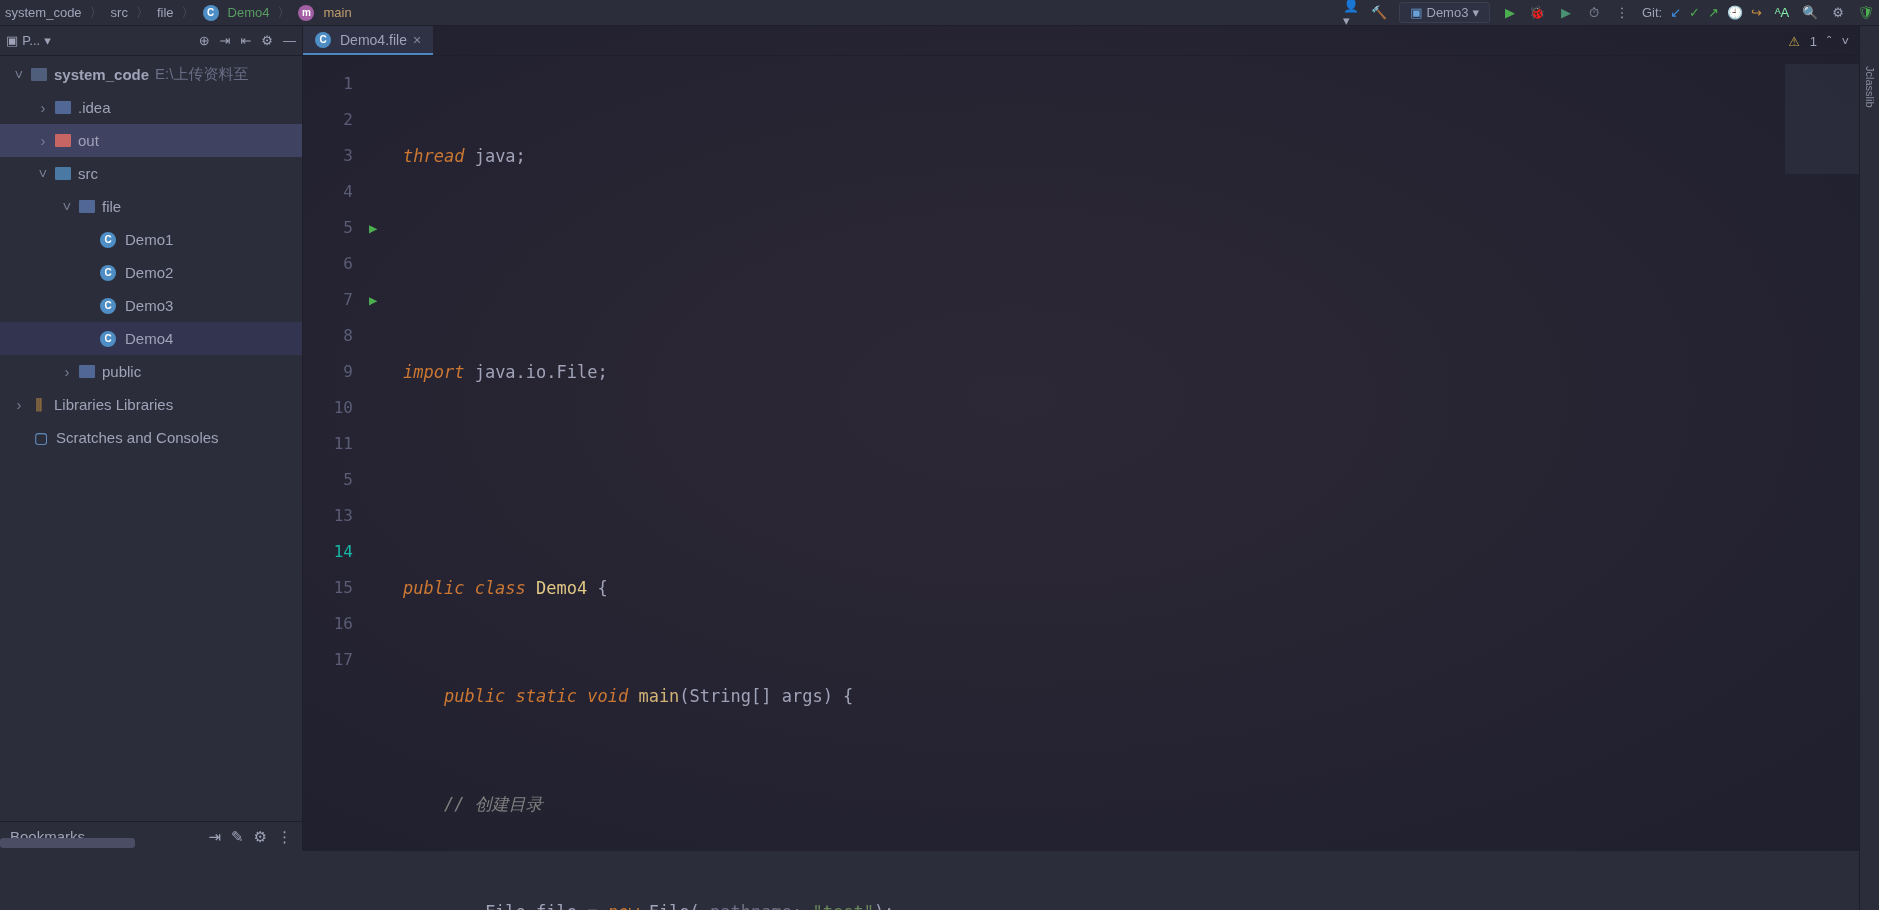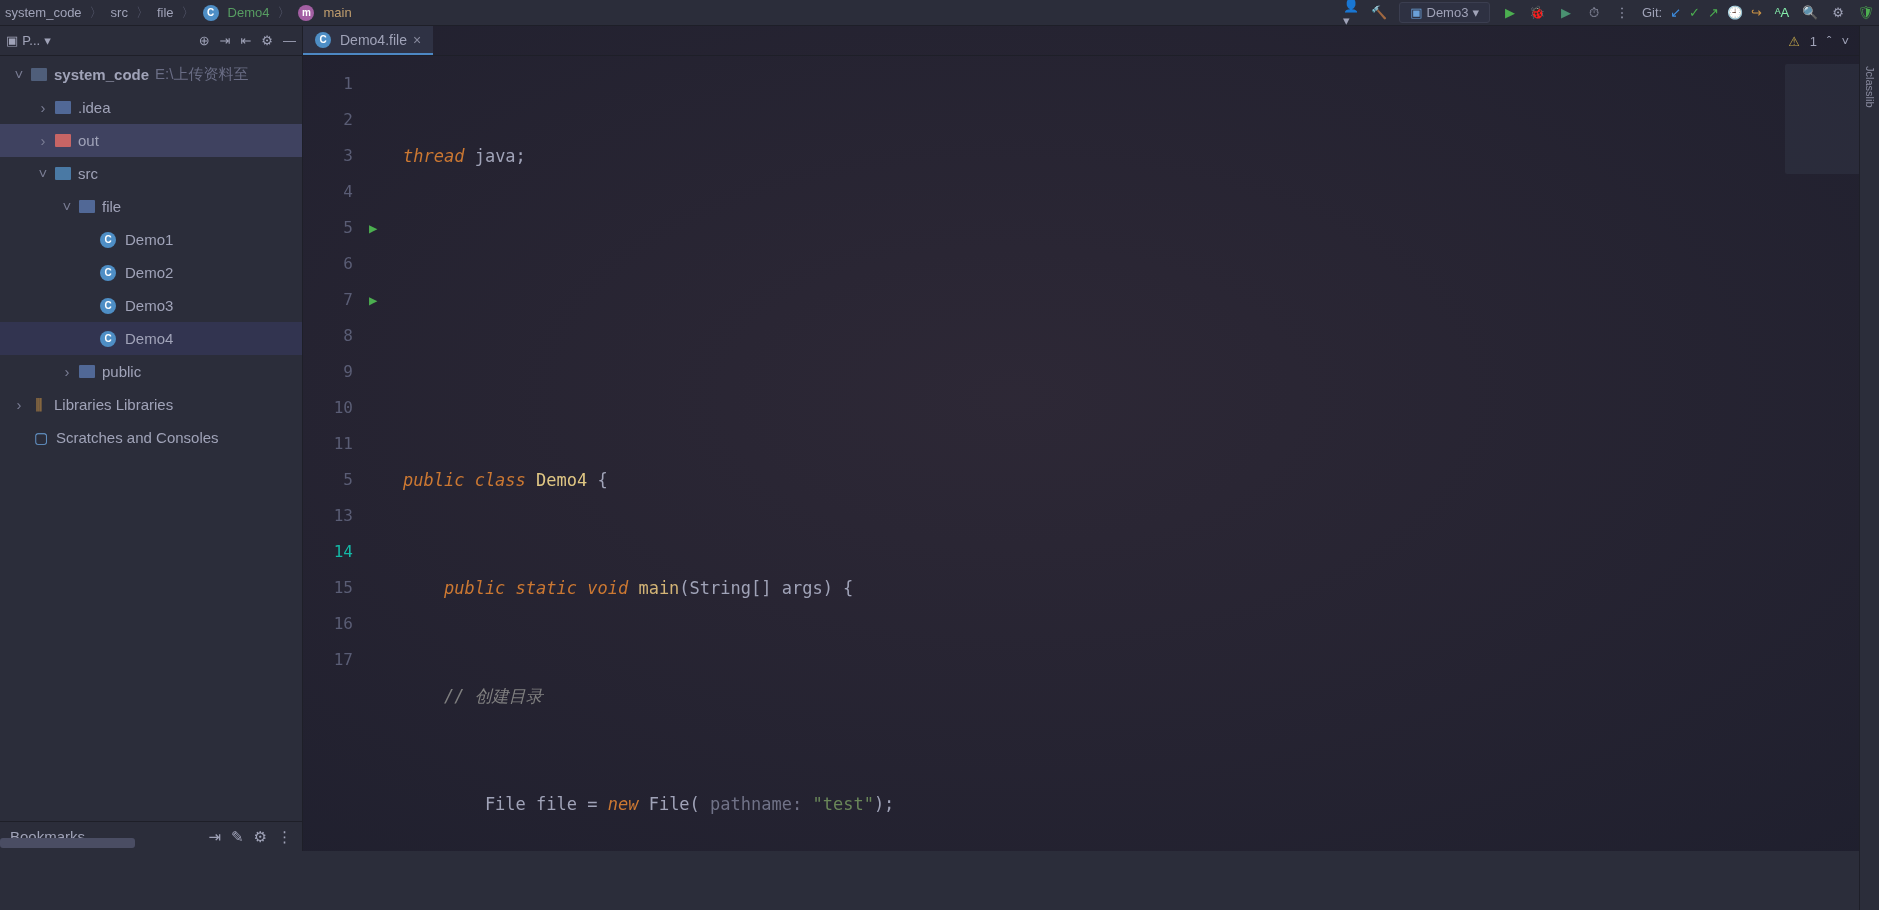--- a/index.html
+++ b/index.html
@@ -245,20 +245,21 @@
         <div class="gline">5</div>
         <div class="gline">13</div>
         <div class="gline current">14</div>
         <div class="gline">15</div>
         <div class="gline">16</div>
         <div class="gline">17</div>
       </div>
       <div class="code">
         <div class="cline"><span class="kw">thread </span><span>java;</span></div>
         <div class="cline"></div>
+        <div class="cline"><span class="kw">import </span><span>java.io.File;</span></div>
         <div class="cline"></div>
         <div class="cline"><span class="kw">public class </span><span class="cls-name">Demo4 </span><span>{</span></div>
         <div class="cline"><span class="kw">    public static void </span><span class="method">main</span><span>(String[] args) {</span></div>
         <div class="cline"><span class="cmt">    // 创建目录</span></div>
         <div class="cline"><span>        File file = </span><span class="kw">new </span><span>File</span><span>( </span><span class="param-hint">pathname: </span><span class="str">"test"</span><span>);</span></div>
         
         
         
         
         

